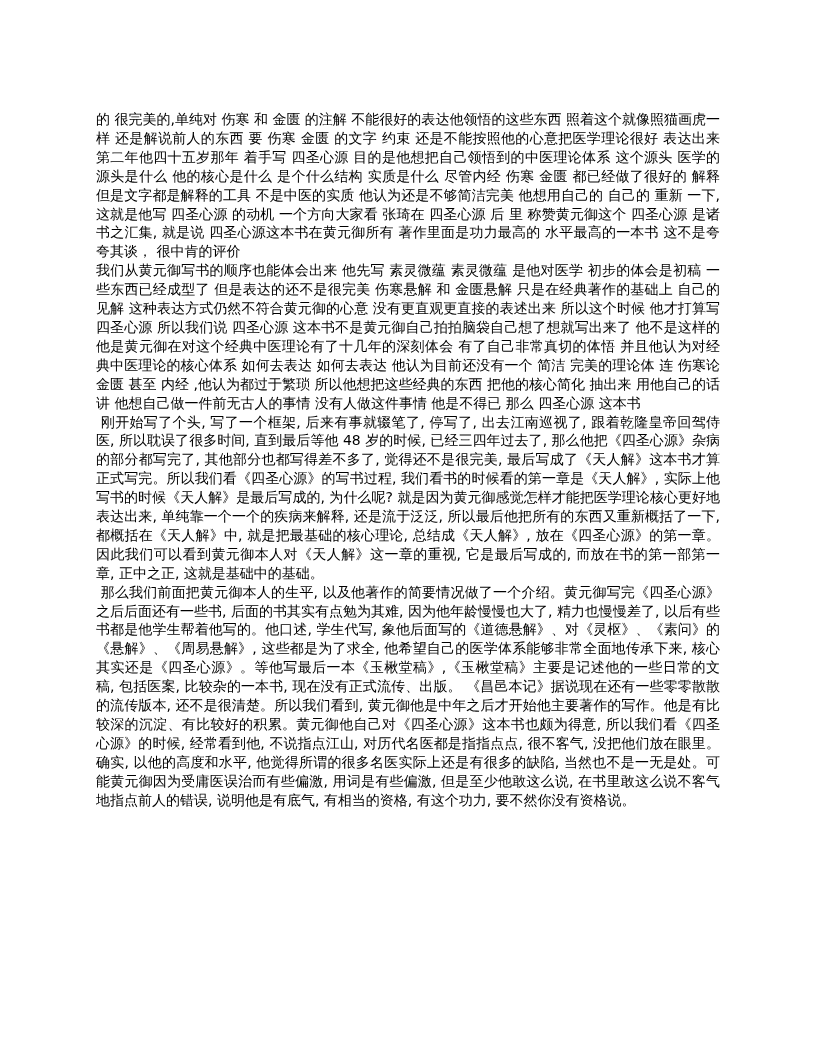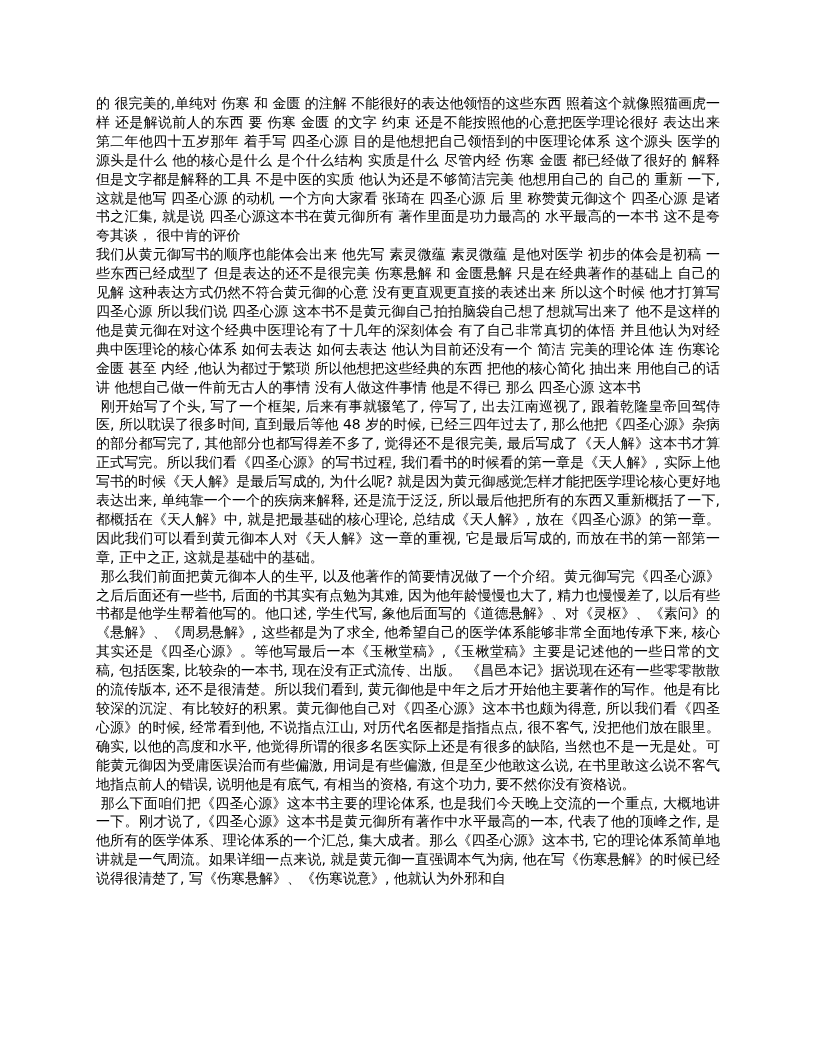--- a/index.html
+++ b/index.html
@@ -16,21 +16,21 @@
   .page {
     position: relative;
     width: 816px;
     height: 1056px;
     background: #ffffff;
     overflow: hidden;
   }
   .content {
     position: absolute;
     left: 96px;
-    top: 94px;
+    top: 110px;
     width: 624px;
     color: #000000;
     font-size: 14px;
     line-height: 18.9px;
     text-align: justify;
     text-justify: inter-ideograph;
     letter-spacing: 0px;
   }
   .content p {
     margin: 0;
@@ -41,15 +41,14 @@
 </style>
 </head>
 <body>
 
 <div class="page">
   <div class="content">
     <p>的 很完美的,单纯对 伤寒 和 金匮 的注解 不能很好的表达他领悟的这些东西 照着这个就像照猫画虎一样 还是解说前人的东西 要 伤寒 金匮 的文字 约束 还是不能按照他的心意把医学理论很好 表达出来 第二年他四十五岁那年 着手写 四圣心源 目的是他想把自己领悟到的中医理论体系 这个源头 医学的源头是什么 他的核心是什么 是个什么结构 实质是什么 尽管内经 伤寒 金匮 都已经做了很好的 解释 但是文字都是解释的工具 不是中医的实质 他认为还是不够简洁完美 他想用自己的 自己的 重新 一下, 这就是他写 四圣心源 的动机 一个方向大家看 张琦在 四圣心源 后 里 称赞黄元御这个 四圣心源 是诸书之汇集, 就是说 四圣心源这本书在黄元御所有 著作里面是功力最高的 水平最高的一本书 这不是夸夸其谈， 很中肯的评价</p>
     <p>我们从黄元御写书的顺序也能体会出来 他先写 素灵微蕴 素灵微蕴 是他对医学 初步的体会是初稿 一些东西已经成型了 但是表达的还不是很完美 伤寒悬解 和 金匮悬解 只是在经典著作的基础上 自己的见解 这种表达方式仍然不符合黄元御的心意 没有更直观更直接的表述出来 所以这个时候 他才打算写 四圣心源 所以我们说 四圣心源 这本书不是黄元御自己拍拍脑袋自己想了想就写出来了 他不是这样的 他是黄元御在对这个经典中医理论有了十几年的深刻体会 有了自己非常真切的体悟 并且他认为对经典中医理论的核心体系 如何去表达 如何去表达 他认为目前还没有一个 简洁 完美的理论体 连 伤寒论 金匮 甚至 内经 ,他认为都过于繁琐 所以他想把这些经典的东西 把他的核心简化 抽出来 用他自己的话讲 他想自己做一件前无古人的事情 没有人做这件事情 他是不得已 那么 四圣心源 这本书</p>
     <p> 刚开始写了个头, 写了一个框架, 后来有事就辍笔了, 停写了, 出去江南巡视了, 跟着乾隆皇帝回驾侍医, 所以耽误了很多时间, 直到最后等他 48 岁的时候, 已经三四年过去了, 那么他把《四圣心源》杂病的部分都写完了, 其他部分也都写得差不多了, 觉得还不是很完美, 最后写成了《天人解》这本书才算正式写完。所以我们看《四圣心源》的写书过程, 我们看书的时候看的第一章是《天人解》, 实际上他写书的时候《天人解》是最后写成的, 为什么呢? 就是因为黄元御感觉怎样才能把医学理论核心更好地表达出来, 单纯靠一个一个的疾病来解释, 还是流于泛泛, 所以最后他把所有的东西又重新概括了一下, 都概括在《天人解》中, 就是把最基础的核心理论, 总结成《天人解》, 放在《四圣心源》的第一章。因此我们可以看到黄元御本人对《天人解》这一章的重视, 它是最后写成的, 而放在书的第一部第一章, 正中之正, 这就是基础中的基础。</p>
     <p> 那么我们前面把黄元御本人的生平, 以及他著作的简要情况做了一个介绍。黄元御写完《四圣心源》之后后面还有一些书, 后面的书其实有点勉为其难, 因为他年龄慢慢也大了, 精力也慢慢差了, 以后有些书都是他学生帮着他写的。他口述, 学生代写, 象他后面写的《道德悬解》、对《灵枢》、《素问》的《悬解》、《周易悬解》, 这些都是为了求全, 他希望自己的医学体系能够非常全面地传承下来, 核心其实还是《四圣心源》。等他写最后一本《玉楸堂稿》,《玉楸堂稿》主要是记述他的一些日常的文稿, 包括医案, 比较杂的一本书, 现在没有正式流传、出版。 《昌邑本记》据说现在还有一些零零散散的流传版本, 还不是很清楚。所以我们看到, 黄元御他是中年之后才开始他主要著作的写作。他是有比较深的沉淀、有比较好的积累。黄元御他自己对《四圣心源》这本书也颇为得意, 所以我们看《四圣心源》的时候, 经常看到他, 不说指点江山, 对历代名医都是指指点点, 很不客气, 没把他们放在眼里。确实, 以他的高度和水平, 他觉得所谓的很多名医实际上还是有很多的缺陷, 当然也不是一无是处。可能黄元御因为受庸医误治而有些偏激, 用词是有些偏激, 但是至少他敢这么说, 在书里敢这么说不客气地指点前人的错误, 说明他是有底气, 有相当的资格, 有这个功力, 要不然你没有资格说。</p>
-    <p> 那么下面咱们把《四圣心源》这本书主要的理论体系, 也是我们今天晚上交流的一个重点, 大概地讲一下。刚才说了,《四圣心源》这本书是黄元御所有著作中水平最高的一本, 代表了他的顶峰之作, 是他所有的医学体系、理论体系的一个汇总, 集大成者。那么《四圣心源》这本书, 它的理论体系简单地讲就是一气周流。如果详细一点来说, 就是黄元御一直强调本气为病, 他在写《伤寒悬解》的时候已经说得很清楚了, 写《伤寒悬解》、《伤寒说意》, 他就认为外邪和自</p>
   </div>
 </div>
 
 </body></html>

